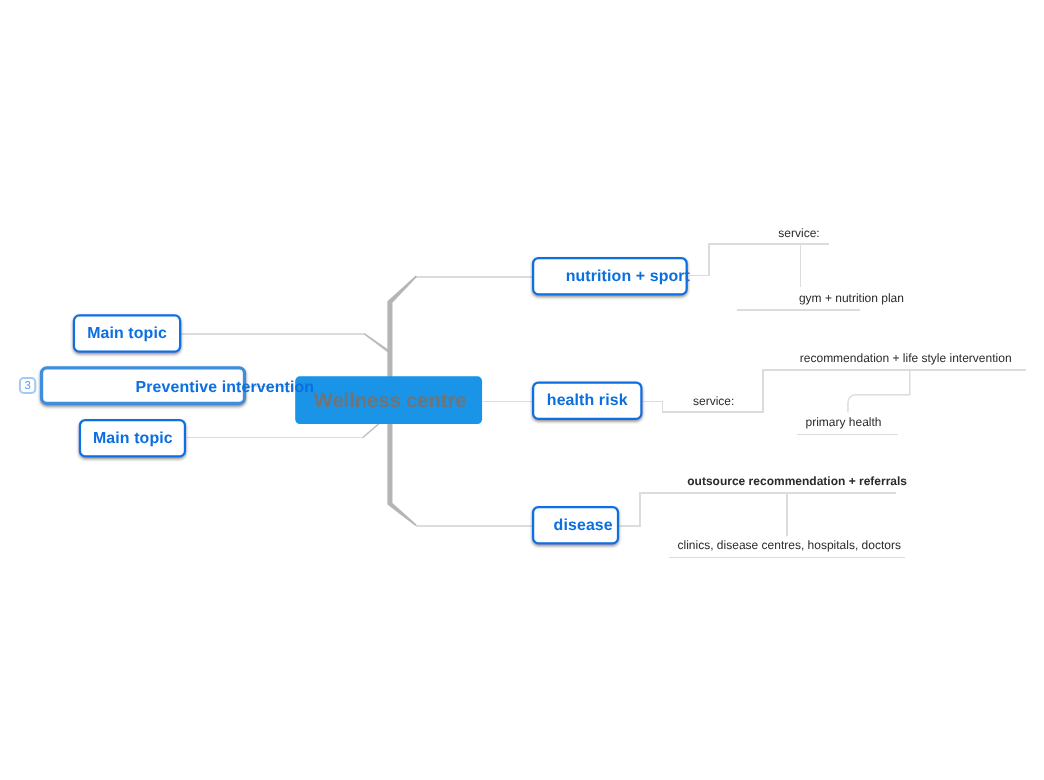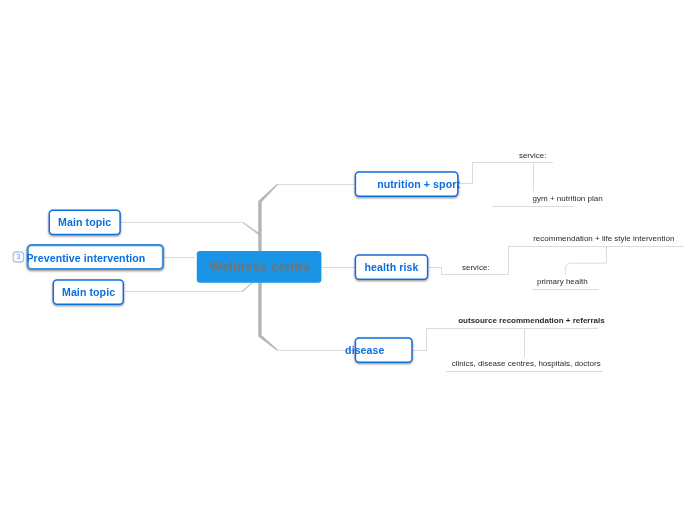--- a/index.html
+++ b/index.html
@@ -54,28 +54,28 @@
       <rect x="53.3" y="280" width="70" height="24.2" rx="3.6" fill="#ffffff" stroke="#0b6fe0" stroke-width="1.5"></rect>
       <rect x="355.4" y="172" width="102.4" height="24.2" rx="3.6" fill="#ffffff" stroke="#0b6fe0" stroke-width="1.5"></rect>
       <rect x="355.4" y="255" width="72.2" height="24.2" rx="3.6" fill="#ffffff" stroke="#0b6fe0" stroke-width="1.5"></rect>
       <rect x="355.4" y="338" width="56.6" height="24.2" rx="3.6" fill="#ffffff" stroke="#0b6fe0" stroke-width="1.5"></rect>
     </g>
     <rect x="196.8" y="250.9" width="124.6" height="31.8" rx="3.2" fill="#1994e6"></rect>
     <rect x="13.3" y="252" width="10.2" height="10" rx="2.6" fill="#ffffff" stroke="#a3caf2" stroke-width="1.4"></rect>
   </svg>
 
   <div class="lbl topic-lbl" style="left:48.5px;top:216.4px;width:72.4px;text-align:center;">Main topic</div>
-  <div class="lbl topic-lbl" style="left:26.4px;top:251.6px;width:147px;text-align:left;">Preventive intervention</div>
+  <div class="lbl topic-lbl" style="left:26.4px;top:251.6px;width:147px;text-align:right;padding-left:36px;">Preventive intervention</div>
   <div class="lbl topic-lbl" style="left:52.4px;top:286.4px;width:72.4px;text-align:center;">Main topic</div>
 
   <div class="lbl root-lbl" style="left:197.8px;top:259.4px;width:124.6px;text-align:center;">Wellness centre</div>
 
   <div class="lbl topic-lbl" style="left:354.9px;top:178.4px;width:103.4px;text-align:center;margin-left:12px;">nutrition + sport</div>
   <div class="lbl topic-lbl" style="left:354.9px;top:261.4px;width:73.2px;text-align:center;">health risk</div>
-  <div class="lbl topic-lbl" style="left:336px;top:344.4px;width:57.6px;text-align:center;">disease</div>
+  <div class="lbl topic-lbl" style="left:360px;top:344.4px;width:57.6px;text-align:center;">disease</div>
 
   <div class="lbl badge-lbl" style="left:13.05px;top:252.1px;width:10.8px;text-align:center;">3</div>
 
   <div class="lbl leaf-lbl" style="left:518.9px;top:150.9px;">service:</div>
   <div class="lbl leaf-lbl" style="left:496.6px;top:194.4px;padding-left:36px;">gym + nutrition plan</div>
   <div class="lbl leaf-lbl" style="left:462px;top:262.9px;">service:</div>
   <div class="lbl leaf-lbl" style="left:533.2px;top:234.4px;">recommendation + life style intervention</div>
   <div class="lbl leaf-lbl" style="left:537px;top:277.4px;">primary health</div>
   <div class="lbl leaf-lbl" style="left:458.2px;top:316.4px;font-weight:bold;">outsource recommendation + referrals</div>
   <div class="lbl leaf-lbl" style="left:451.7px;top:359.4px;">clinics, disease centres, hospitals, doctors</div>

